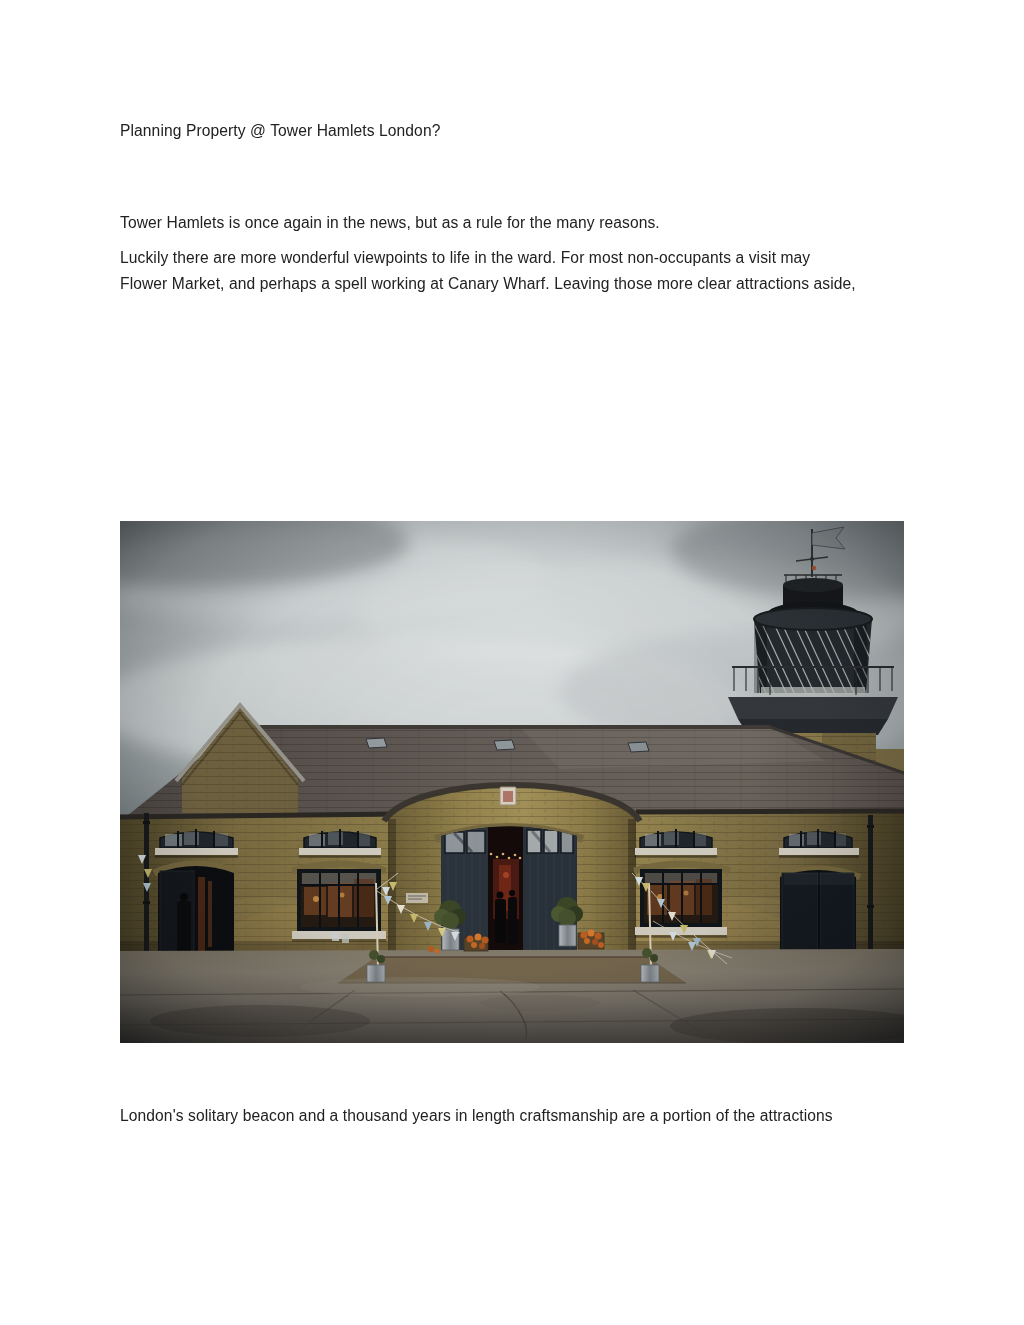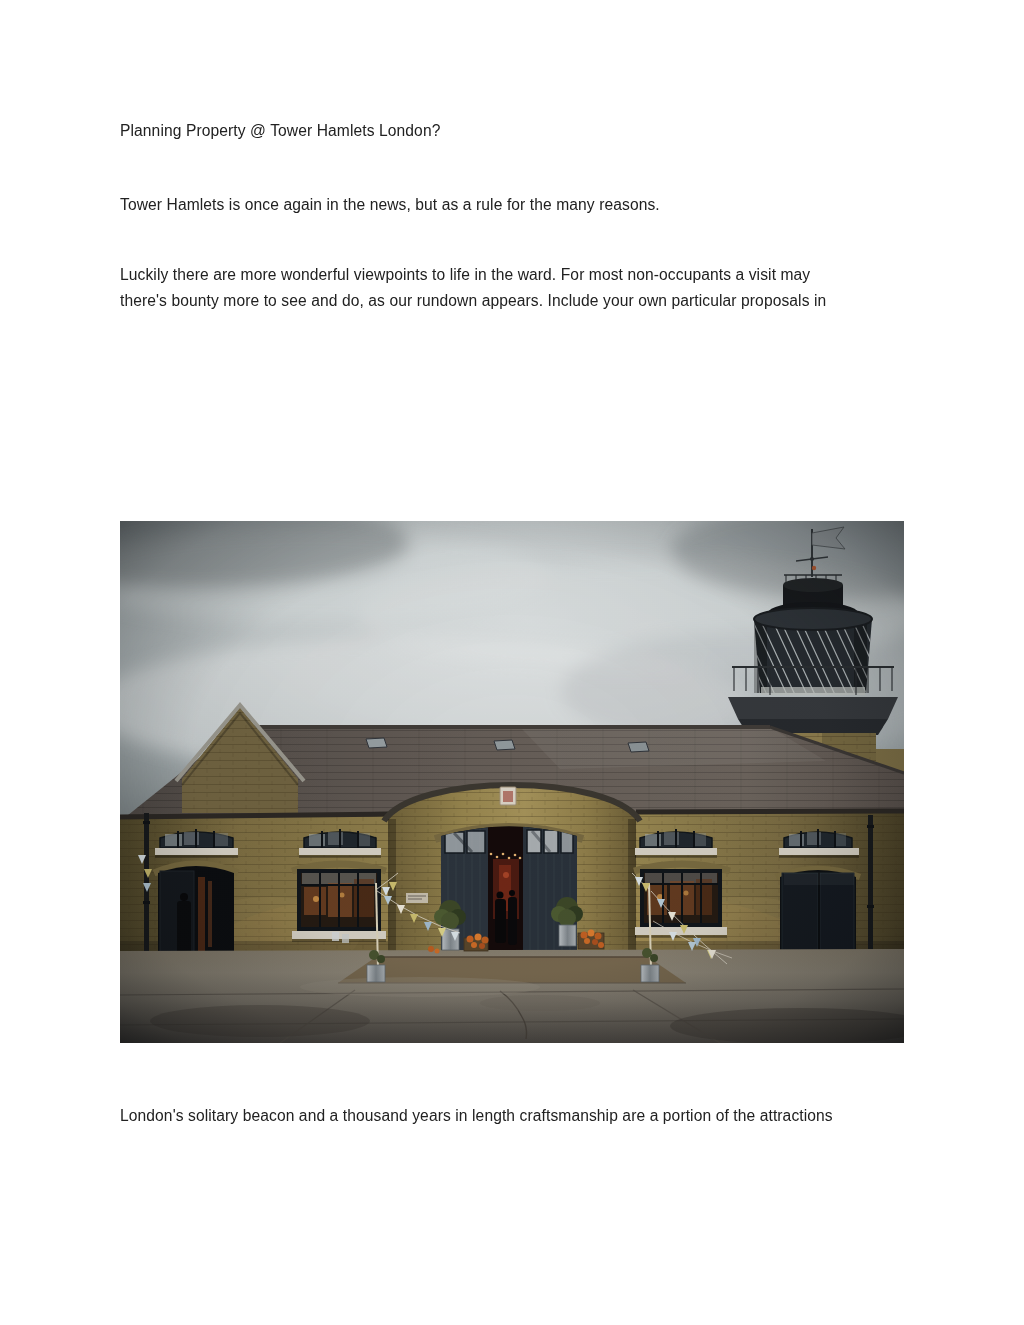--- a/index.html
+++ b/index.html
@@ -11,25 +11,25 @@
   figure.photo{position:absolute;left:120px;top:521px;width:784px;height:522px;margin:0;}
   figure.photo svg{display:block;}
 </style>
 </head>
 <body>
 
 <div class="page">
 
   <div class="tx" id="t-title" style="top:118px">Planning Property @ Tower Hamlets London?</div>
 
-  <div class="tx" style="top:192px">Tower Hamlets is once again in the news, but as a rule for the many reasons.</div>
-
-  <div class="tx" style="top:262px">
+  <div class="tx" style="top:210px">Tower Hamlets is once again in the news, but as a rule for the many reasons.</div>
+
+  <div class="tx" style="top:245px">
     <div>Luckily there are more wonderful viewpoints to life in the ward. For most non-occupants a visit may</div>
-    <div>there's bounty more to see and do, as our rundown appears. Include your own particular proposals in</div>
+    <div>Flower Market, and perhaps a spell working at Canary Wharf. Leaving those more clear attractions aside,</div>
   </div>
 
 
   <figure class="photo" aria-label="Brick quayside building with a large arched central bay, dark double doors, bunting and potted plants, topped by the Trinity Buoy Wharf lighthouse lantern under an overcast grey sky">
     <svg width="784" height="522" viewBox="0 0 784 522">
       <defs>
         <radialGradient id="skyG" cx="52%" cy="30%" r="82%">
           <stop offset="0" stop-color="#d8dcdd"></stop>
             <stop offset="0.4" stop-color="#c2c8c9"></stop>
           <stop offset="0.7" stop-color="#a4acae"></stop>

